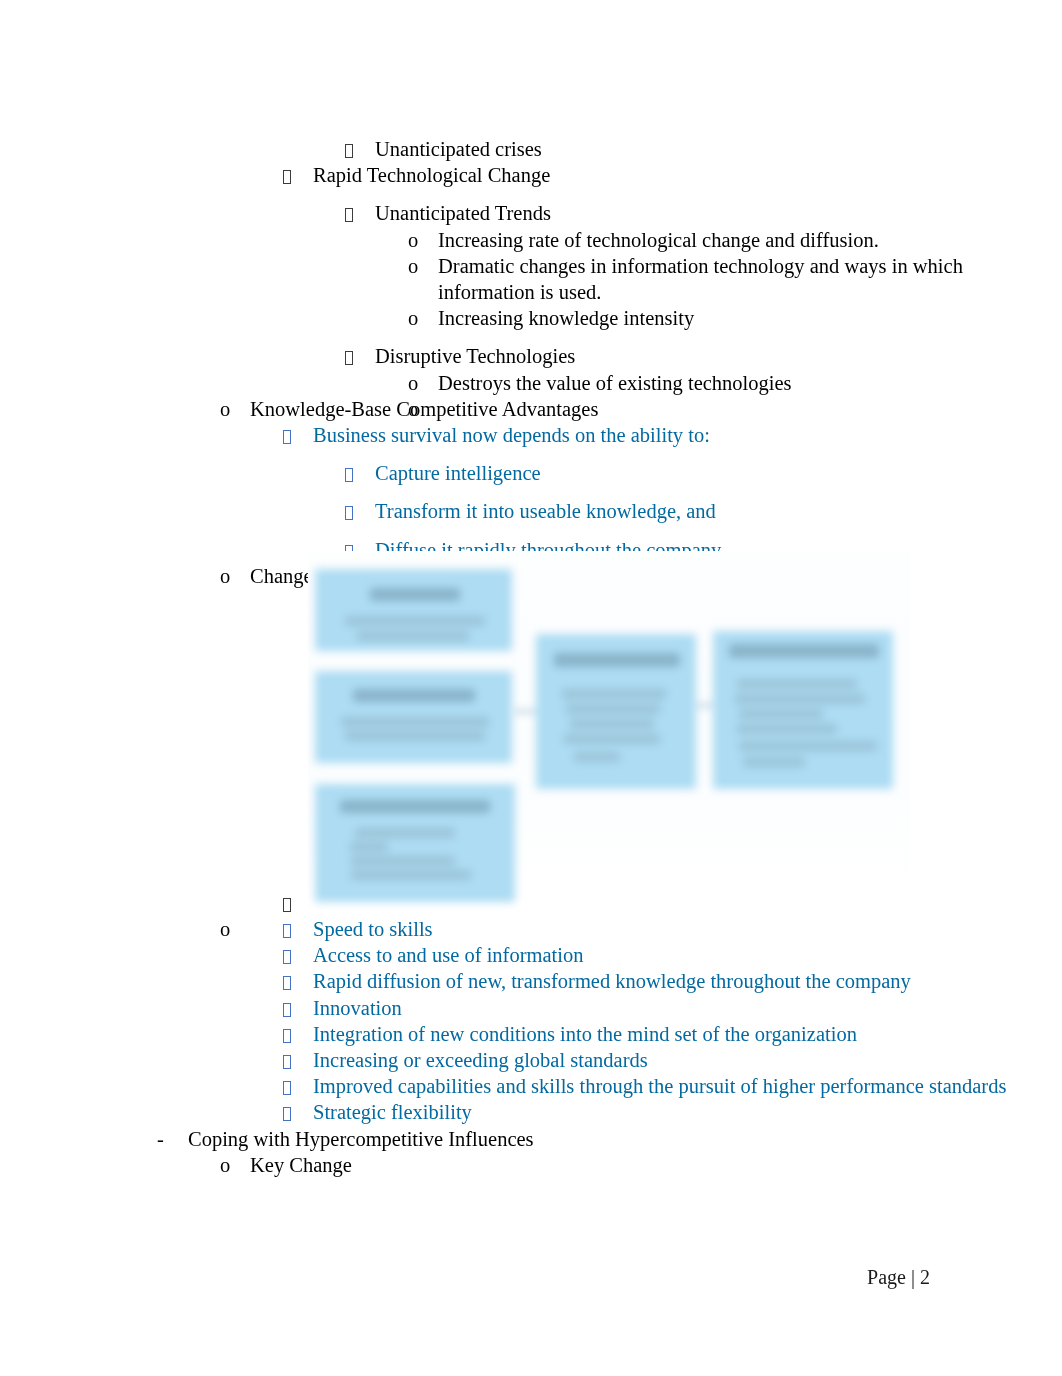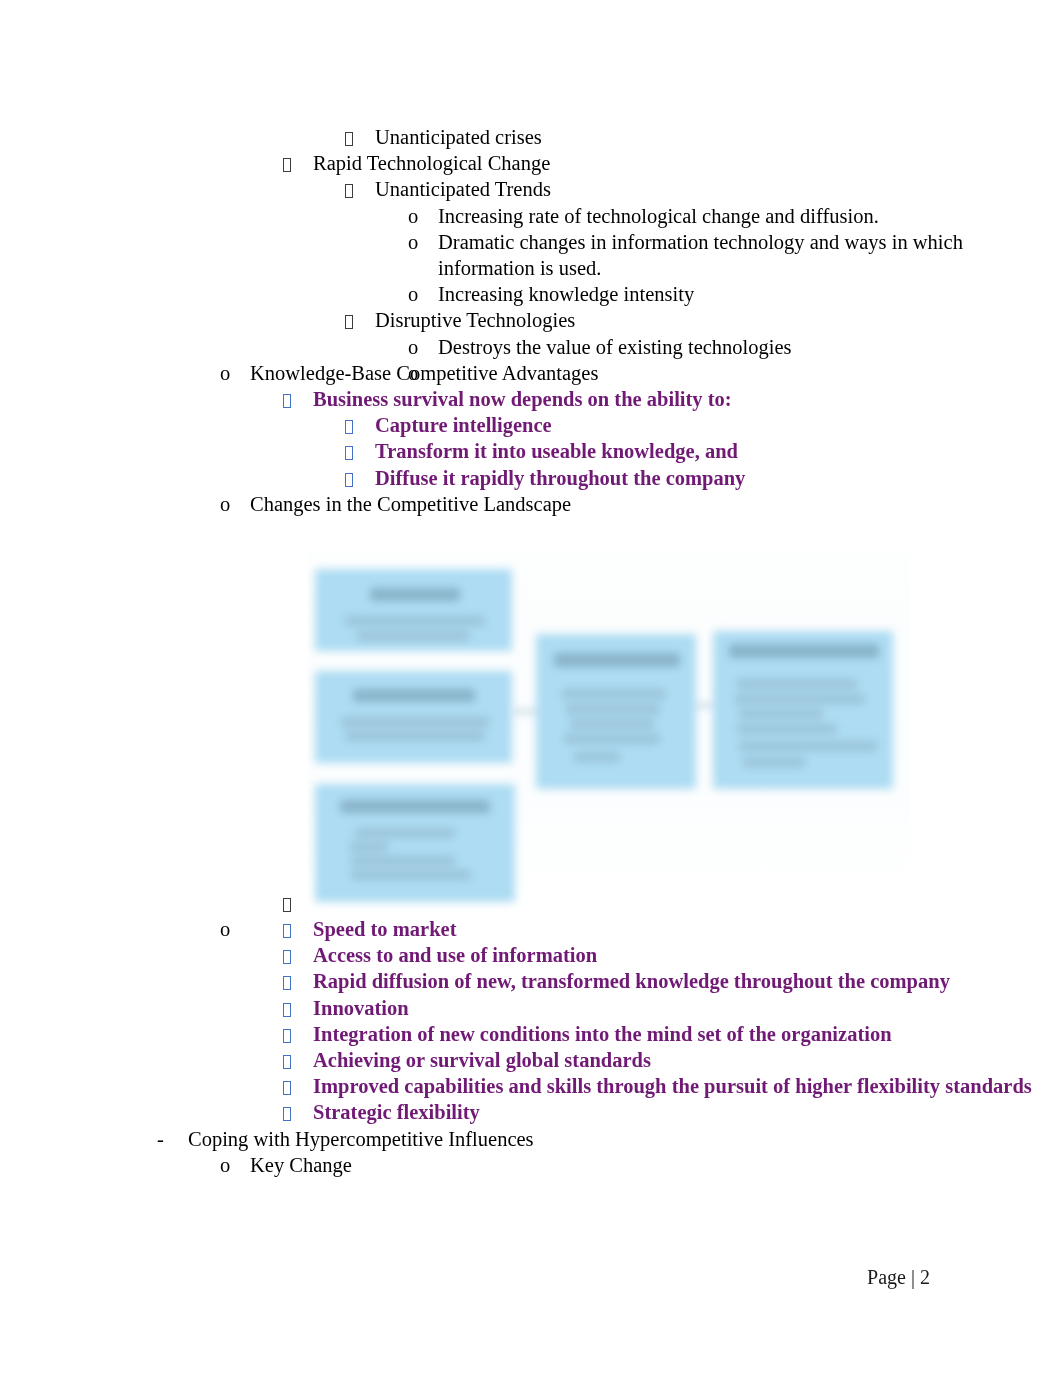--- a/index.html
+++ b/index.html
@@ -45,27 +45,27 @@
   
   .lvl-dash   { padding-left: 188px; }
   .lvl-dash   > .marker { left: 157px; }
 
   .lvl-o1     { padding-left: 250px; }
   .lvl-o1     > .marker { left: 220px; }
 
   .lvl-b1     { padding-left: 313px; }
   .lvl-b1     > .marker { left: 283px; }
 
-  .lvl-b2     { padding-left: 375px; }
+  .lvl-b2     { padding-left: 375px; margin-top: 12px; }
   .lvl-b2     > .marker { left: 345px; }
 
   .lvl-o2     { padding-left: 438px; }
   .lvl-o2     > .marker { left: 408px; }
 
-  .blue { color: #701a75; font-weight: bold; }
+  .blue { color: #0369a1; }
   .black { color: #000000; }
 
   
   .tofu {
     display: inline-block;
     width: 8px;
     height: 14px;
     border: 1.3px solid #3c3c3c;
     box-sizing: border-box;
     vertical-align: -2px;
@@ -246,45 +246,45 @@
         <span class="txt">&nbsp;</span>
       </div>
     </div>
 
   <div class="content" id="outline-bottom" style="top:916px;">
       <div class="row lvl-o1 black">
         <span class="marker"><span class="marker-text">o</span></span>
       </div>
       <div class="row lvl-b1 blue">
         <span class="marker"><span class="tofu b"></span></span>
-        <span class="txt">Speed to market</span>
+        <span class="txt">Speed to skills</span>
       </div>
       <div class="row lvl-b1 blue">
         <span class="marker"><span class="tofu b"></span></span>
         <span class="txt">Access to and use of information</span>
       </div>
       <div class="row lvl-b1 blue">
         <span class="marker"><span class="tofu b"></span></span>
         <span class="txt">Rapid diffusion of new, transformed knowledge throughout the company</span>
       </div>
       <div class="row lvl-b1 blue">
         <span class="marker"><span class="tofu b"></span></span>
         <span class="txt">Innovation</span>
       </div>
       <div class="row lvl-b1 blue">
         <span class="marker"><span class="tofu b"></span></span>
         <span class="txt">Integration of new conditions into the mind set of the organization</span>
       </div>
       <div class="row lvl-b1 blue">
         <span class="marker"><span class="tofu b"></span></span>
-        <span class="txt">Achieving or survival global standards</span>
-      </div>
-      <div class="row lvl-b1 blue">
-        <span class="marker"><span class="tofu b"></span></span>
-        <span class="txt">Improved capabilities and skills through the pursuit of higher flexibility standards</span>
+        <span class="txt">Increasing or exceeding global standards</span>
+      </div>
+      <div class="row lvl-b1 blue">
+        <span class="marker"><span class="tofu b"></span></span>
+        <span class="txt">Improved capabilities and skills through the pursuit of higher performance standards</span>
       </div>
       <div class="row lvl-b1 blue">
         <span class="marker"><span class="tofu b"></span></span>
         <span class="txt">Strategic flexibility</span>
       </div>
       <div class="row lvl-dash black">
         <span class="marker"><span class="marker-text">-</span></span>
         <span class="txt">Coping with Hypercompetitive Influences</span>
       </div>
       <div class="row lvl-o1 black">

